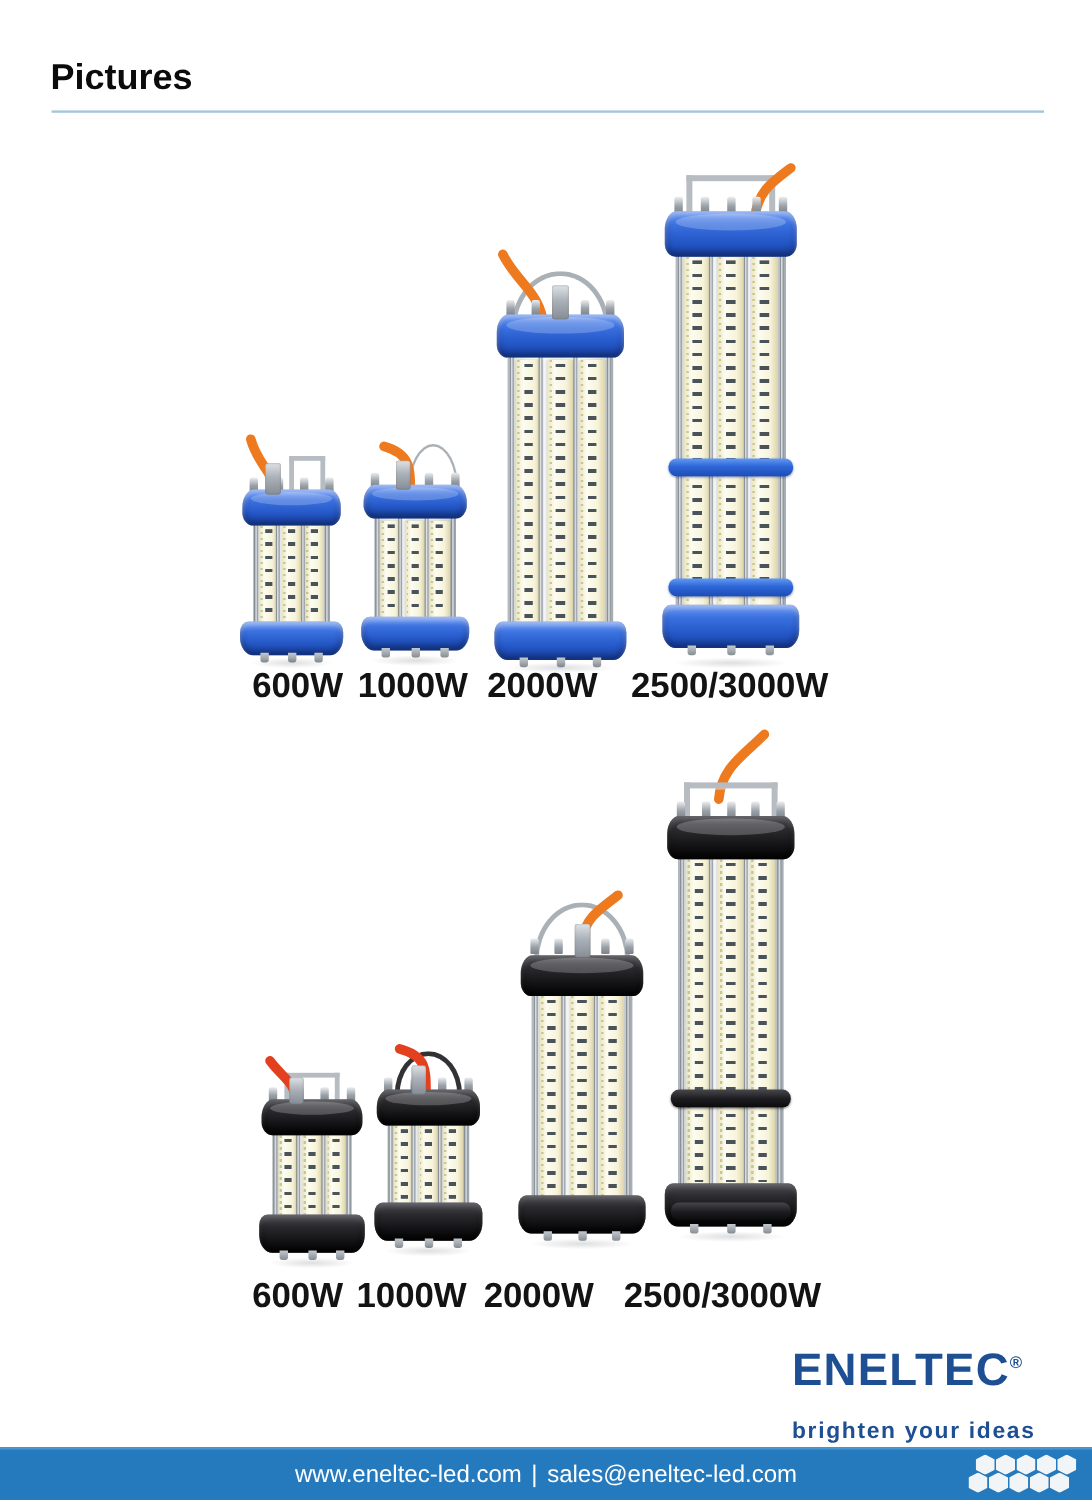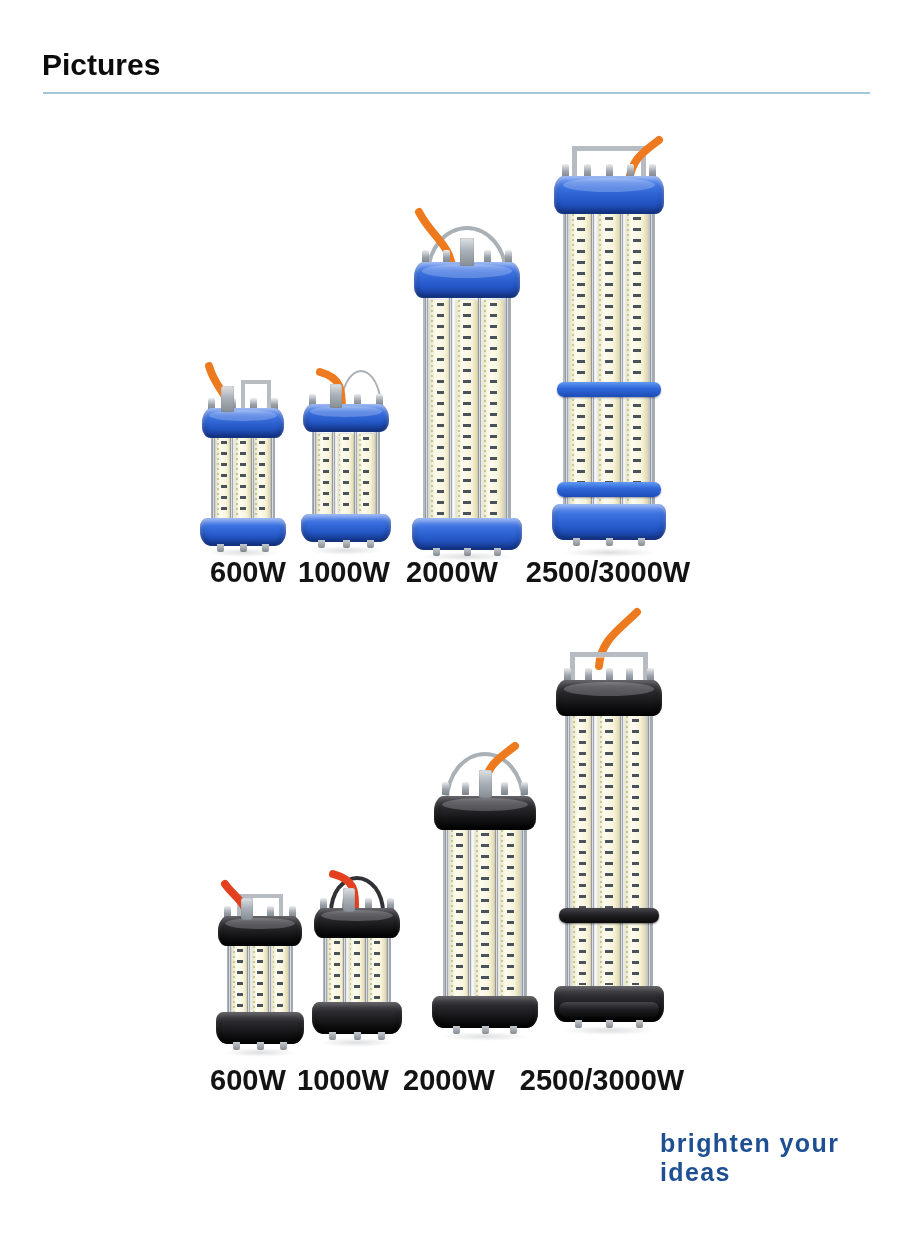--- a/index.html
+++ b/index.html
@@ -58,21 +58,21 @@
   .bolt-row i { display:block; width:7px; height:100%;
                 background:linear-gradient(180deg,#eceef0,#9aa1a8 55%,#7b828a); border-radius:2px 2px 1px 1px; }
   .feet { display:flex; justify-content:space-between; }
   .feet i { display:block; width:7px; height:100%;
             background:linear-gradient(180deg,#c4c9cd,#868d93); border-radius:0 0 2px 2px; }
 
   
   .logo { position:absolute; left:660px; top:1122px; width:218px; color:#1d4f92; }
   .logo-name { font-size:38px; font-weight:800; letter-spacing:1px; line-height:1.1; }
   .logo-reg  { font-size:14px; font-weight:700; vertical-align:14px; }
-  .logo-tagline { font-size:25px; font-weight:700; letter-spacing:1.4px; margin-top:7px; }
+  .logo-tagline { font-size:19px; font-weight:700; letter-spacing:1.4px; margin-top:18px; }
 
   
   .footer { position:absolute; left:0; top:1206px; width:910px; height:44px; background:#2579bd;
             border-top:2px solid #4a94cf; box-sizing:border-box; }
   .footer-text { position:absolute; left:0; width:100%; text-align:center; line-height:42px;
                  font-size:20px; color:#ffffff; }
   .footer-text .sep { margin:0 8px; }
   .hexes { position:absolute; right:6px; top:4px; width:102px; height:36px; }
   .hex { position:absolute; width:16px; height:17px; background:#f2f5f7;
          clip-path:polygon(50% 0,100% 25%,100% 75%,50% 100%,0 75%,0 25%); }
@@ -335,17 +335,35 @@
         <i></i>
       </div>
   </div>
 
   <div class="watt-label" style="left:173px;top:1064px;width:150px">600W</div>
   <div class="watt-label" style="left:268px;top:1064px;width:150px">1000W</div>
   <div class="watt-label" style="left:374px;top:1064px;width:150px">2000W</div>
   <div class="watt-label" style="left:490px;top:1064px;width:224px">2500/3000W</div>
 
   <div class="logo">
+    <div class="logo-name"><span>ENELTEC</span><span class="logo-reg">®</span></div>
     <div class="logo-tagline">brighten your ideas</div>
   </div>
 
+  <div class="footer">
+    <div class="footer-text">
+      <span>www.eneltec-led.com</span><span class="sep">|</span><span>sales@eneltec-led.com</span>
+    </div>
+    <div class="hexes">
+      <div class="hex" style="left:11px;top:0"></div>
+        <div class="hex" style="left:28px;top:0"></div>
+        <div class="hex" style="left:45px;top:0"></div>
+        <div class="hex" style="left:62px;top:0"></div>
+        <div class="hex" style="left:79px;top:0"></div>
+      <div class="hex" style="left:5px;top:15px"></div>
+        <div class="hex" style="left:22px;top:15px"></div>
+        <div class="hex" style="left:39px;top:15px"></div>
+        <div class="hex" style="left:56px;top:15px"></div>
+        <div class="hex" style="left:73px;top:15px"></div>
+    </div>
+  </div>
 
 </div>
 
 </body></html>

